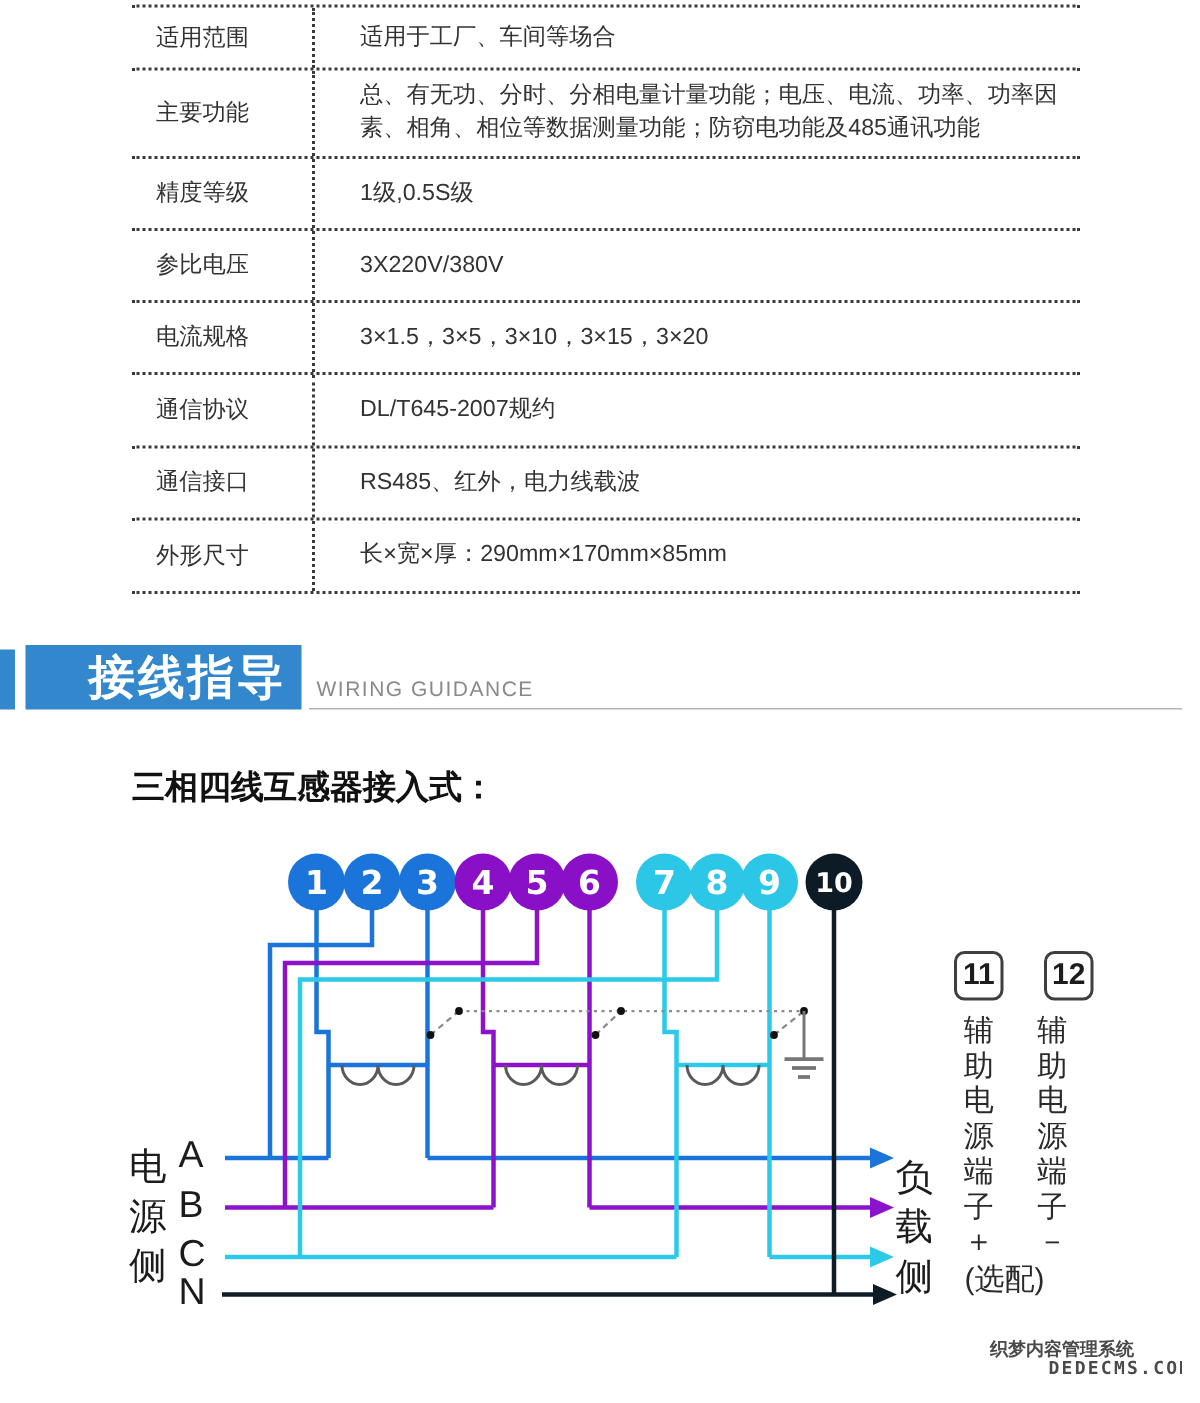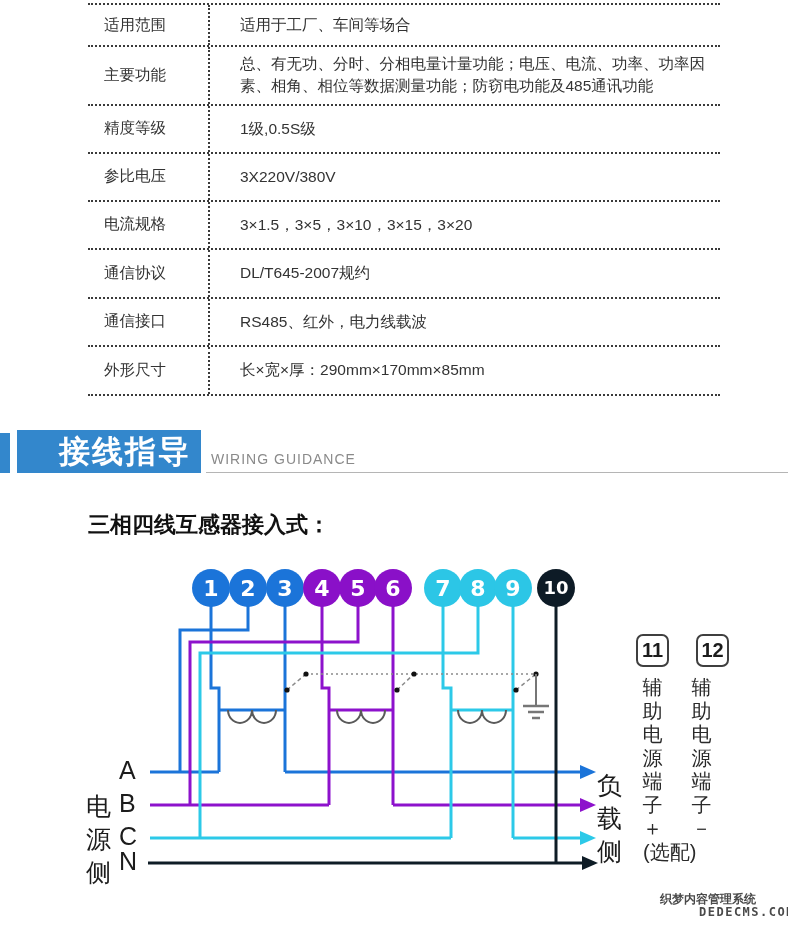--- a/index.html
+++ b/index.html
@@ -36,21 +36,21 @@
   .coil{fill:none;stroke:#5a5a5a;stroke-width:2;}
   .sw-diag{stroke:#8a8a8a;stroke-width:1.5;stroke-dasharray:4 3;}
   .sw-dotline{stroke:#8a8a8a;stroke-width:1.5;stroke-dasharray:2 3;fill:none;}
   .gnd{stroke:#767676;fill:none;}
   .arr-blue{fill:var(--c-blue);} .arr-purple{fill:var(--c-purple);}
   .arr-cyan{fill:var(--c-cyan);} .arr-dark{fill:var(--c-dark);}
   .term-num{fill:#fff;font-weight:bold;font-family:"DejaVu Sans","Liberation Sans",sans-serif;}
 
   
   .vstack{position:absolute;word-break:break-all;text-align:center;color:#1c1c1c;}
-  #src-label{left:85px;top:790px;width:27px;font-size:25px;line-height:33px;}
+  #src-label{left:85px;top:762px;width:27px;font-size:25px;line-height:33px;}
   #load-label{left:596px;top:769px;width:27px;font-size:25px;line-height:33px;}
   .phase-label{position:absolute;font-size:25px;color:#1c1c1c;}
   .aux-box{position:absolute;top:634px;width:33px;height:33px;border:2px solid #3f3f3f;border-radius:7px;
            box-sizing:border-box;display:flex;align-items:center;justify-content:center;
            font-size:20px;font-weight:bold;color:#1c1c1c;background:#fff;}
   .aux-caption{position:absolute;top:676px;width:33px;font-size:20px;line-height:23.5px;
                word-break:break-all;text-align:center;color:#2a2a2a;}
   #aux-note{position:absolute;left:643px;top:839px;font-size:20px;color:#2a2a2a;}
 
   

